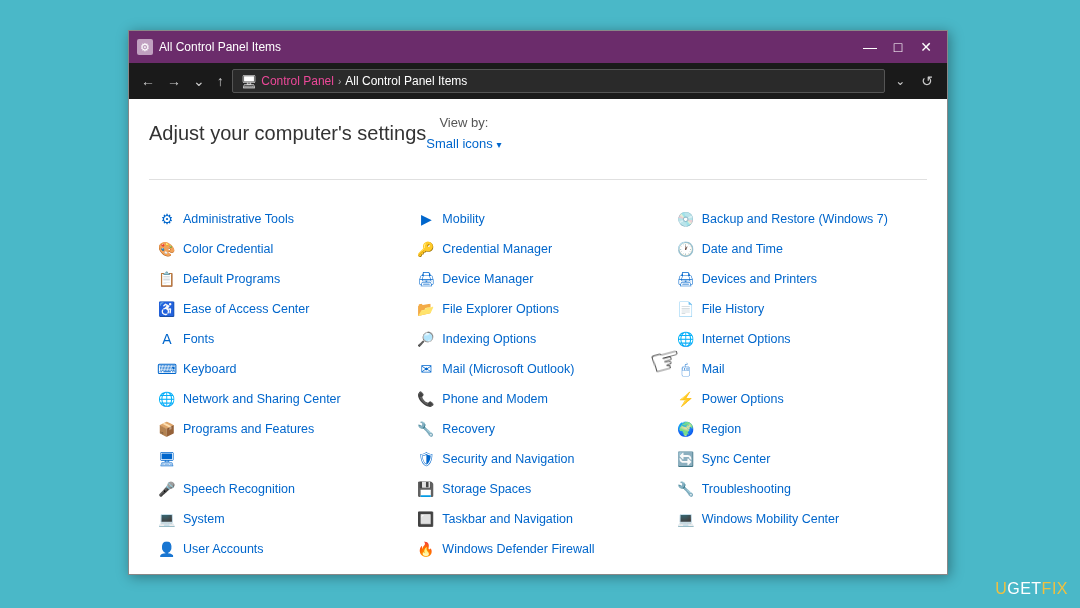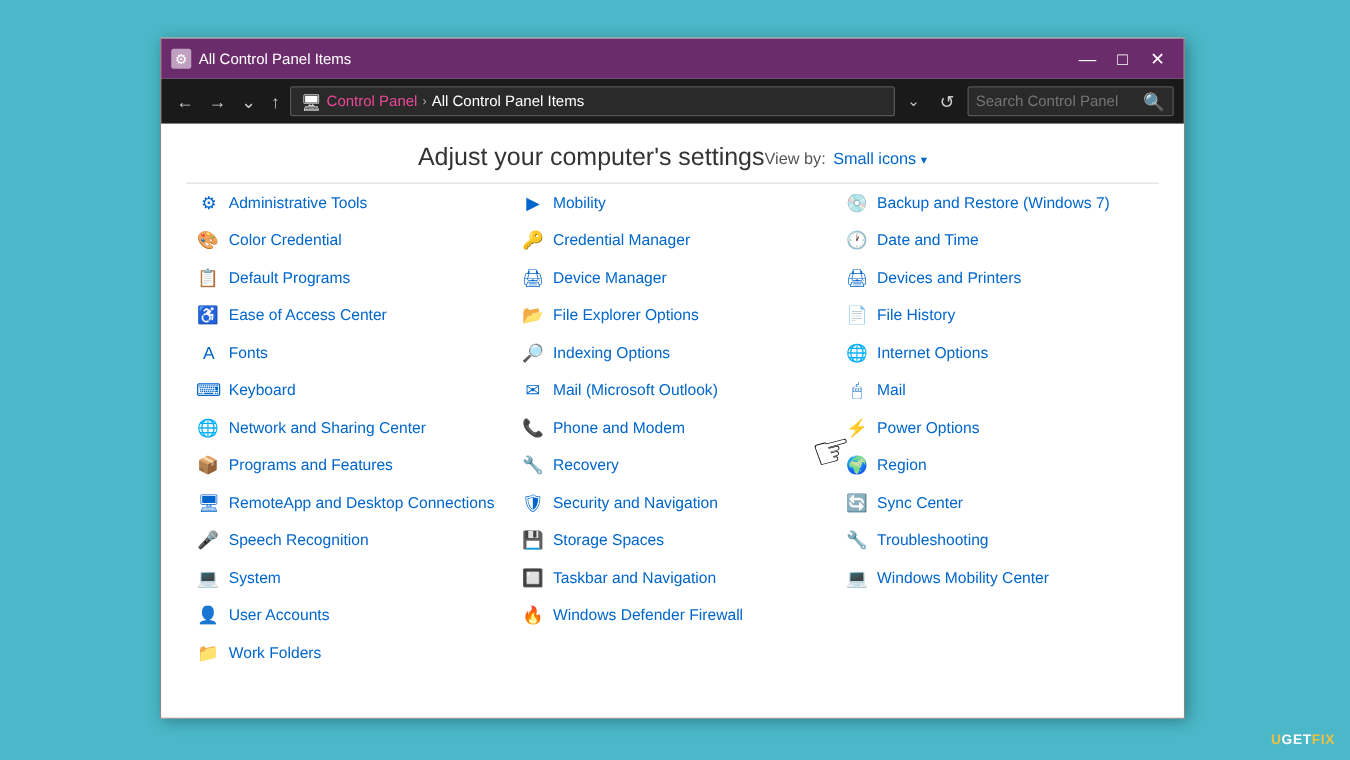--- a/index.html
+++ b/index.html
@@ -150,36 +150,37 @@
     .content-area {
       flex: 1;
       background: #fff;
       overflow-y: auto;
       padding: 16px 20px;
     }
 
     .content-header {
       display: flex;
       align-items: center;
-      justify-content: center;
-      margin-bottom: 0;
-      padding-bottom: 8px;
+      justify-content: flex-start;
+      margin-bottom: 24px;
+      padding-bottom: 28px;
       border-bottom: 1px solid #e0e0e0;
     }
     .page-title {
       font-size: 20px;
       font-weight: 300;
       color: #333;
     }
     .view-by {
       display: flex;
       align-items: center;
       gap: 6px;
       font-size: 13px;
       color: #555;
+      flex-direction: column;
     }
     .view-by-link {
       color: #0066cc;
       cursor: pointer;
       font-size: 13px;
     }
     .view-by-arrow { color: #0066cc; font-size: 10px; }
 
     .items-grid {
       display: grid;
@@ -215,22 +216,22 @@
       z-index: 100;
       font-size: 36px;
       transform: rotate(-15deg);
     }
 
     .ugetfix-badge {
       position: absolute;
       bottom: 10px;
       right: 12px;
       color: #fff;
-      font-size: 11px;
-      font-weight: bold;
+      font-size: 16px;
+      font-weight: normal;
       letter-spacing: 0.5px;
       margin-left: 10px;
     }
     .ugetfix-badge span { color: #f0c040; }
   </style>
 </head>
 <body>
 
 <div class="window">
 
@@ -254,24 +255,20 @@
     <div class="address-path">
       <span style="font-size:13px;">🖥</span>
       <span style="color:#ec4899;font-size:12px;">Control Panel</span>
       <span class="path-separator">›</span>
       <span style="color:#fff;font-size:12px;">All Control Panel Items</span>
     </div>
     <div class="address-right">
       <button class="dropdown-btn">⌄</button>
       <button class="refresh-btn">↺</button>
     </div>
-    <div class="search-box">
-      <input type="text" placeholder="Search Control Panel" style="">
-      <button class="search-icon-btn">🔍</button>
-    </div>
   </div>
 
   <div class="content-area">
     <div class="content-header">
       <h1 class="page-title">Adjust your computer's settings</h1>
       <div class="view-by">
         <span>View by:</span>
         <span class="view-by-link">
           <span>Small icons</span>
           <span class="view-by-arrow">▾</span>
@@ -371,21 +368,20 @@
         <div class="control-item">
           <span class="item-icon">🔧</span>
           <span>Recovery</span>
         </div>
         <div class="control-item">
           <span class="item-icon">🌍</span>
           <span>Region</span>
         </div>
         <div class="control-item">
           <span class="item-icon">🖥</span>
-          <span>RemoteApp and Desktop Connections</span>
         </div>
         <div class="control-item">
           <span class="item-icon">🛡</span>
           <span>Security and Navigation</span>
         </div>
         <div class="control-item">
           <span class="item-icon">🔄</span>
           <span>Sync Center</span>
         </div>
         <div class="control-item">

